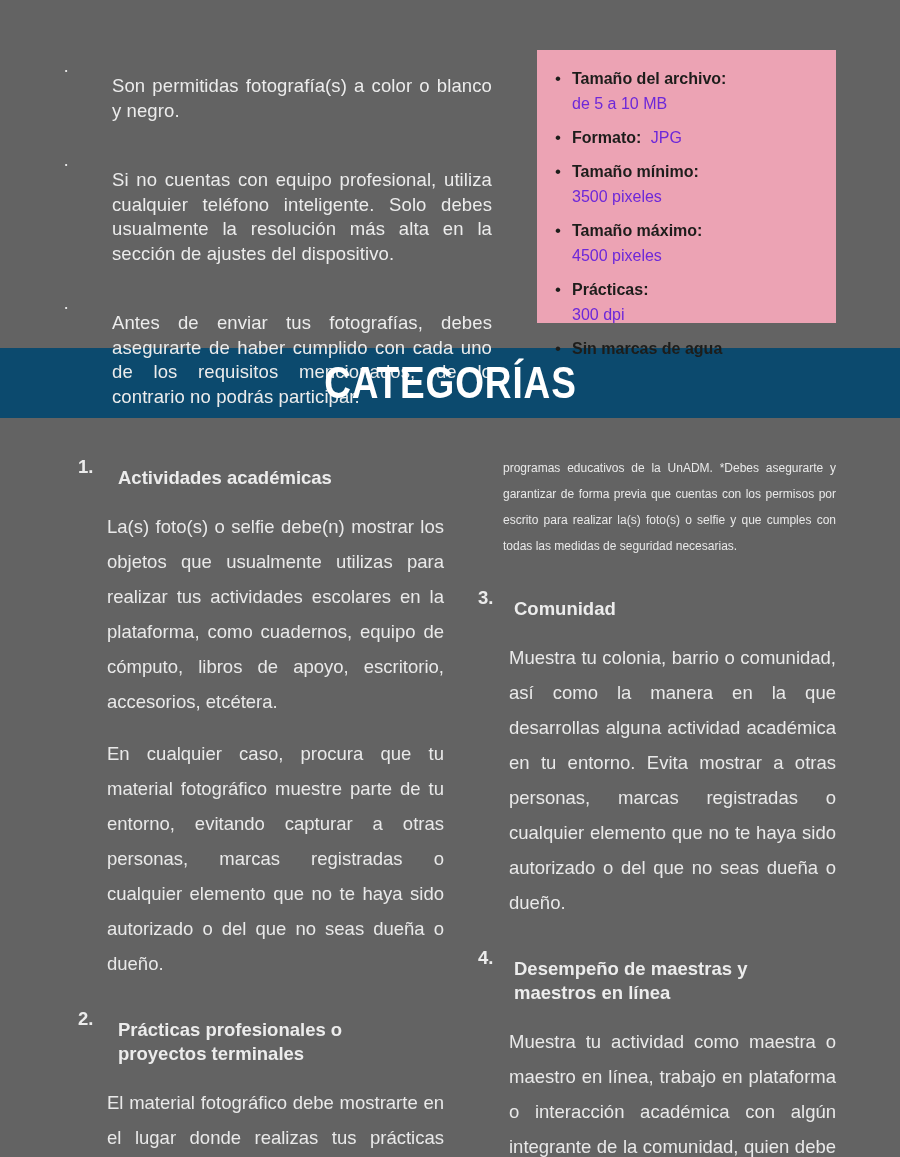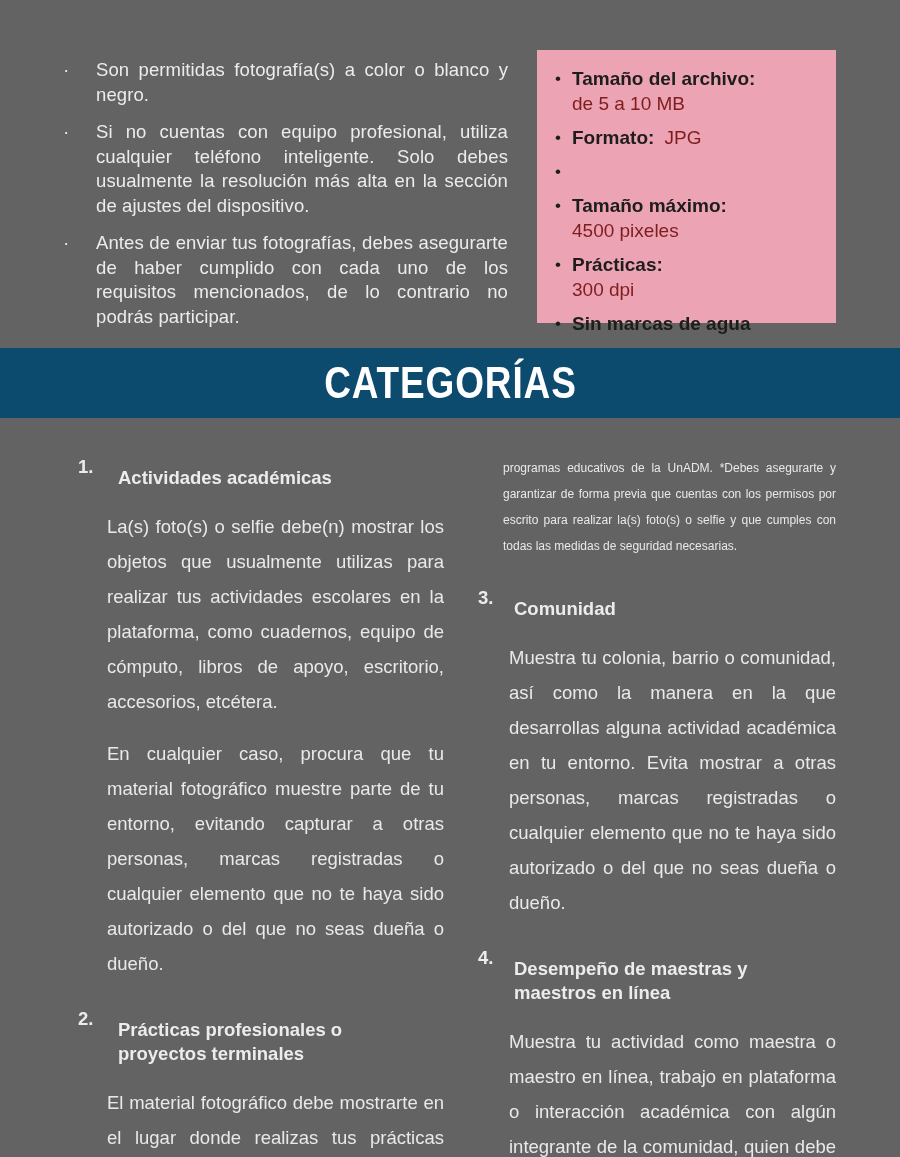--- a/index.html
+++ b/index.html
@@ -8,29 +8,29 @@
     background:#636363;
     font-family:"Liberation Sans", sans-serif;
   }
   .page{position:relative;width:900px;height:1157px;display:flex;flex-direction:column;}
 
   
   .top{height:348px;position:relative;flex:none;}
   .intro{position:absolute;left:58px;top:58px;width:450px;display:flex;flex-direction:column;gap:13px;}
   .intro-item{display:flex;}
   .intro-dot{flex:none;width:33px;padding-left:5px;color:#e6e6e6;font-size:19px;line-height:24.5px;}
-  .intro-text{margin:0;color:#ececec;font-size:18.5px;line-height:24.5px;text-align:justify;letter-spacing:0.1px;}
+  .intro-text{margin:16px;color:#ececec;font-size:18.5px;line-height:24.5px;text-align:justify;letter-spacing:0.1px;}
 
   .specs{position:absolute;left:537px;top:50px;width:299px;height:273px;background:#eca3b4;
     box-sizing:border-box;padding:16px 16px 10px 18px;}
   .spec-item{display:flex;margin-bottom:9px;}
   .spec-bullet{flex:none;width:17px;color:#1d1d1b;font-size:17px;line-height:25px;}
-  .spec-text{color:#1d1d1b;font-size:19px;line-height:25px;}
+  .spec-text{color:#1d1d1b;font-size:16px;line-height:25px;}
   .spec-label{font-weight:bold;color:#1d1d1b;}
-  .spec-value{display:block;color:#7f1d1d;}
+  .spec-value{display:block;color:#6d28d9;}
   .spec-value.inline{display:inline;margin-left:5px;text-align:center;}
 
   
   .banner{height:70px;flex:none;background:#0c4a6e;display:flex;align-items:center;justify-content:center;}
   .banner h1{margin:0;color:#ffffff;font-size:42px;font-weight:bold;letter-spacing:1px;
     transform:scale(0.88,1.04);}
 
   
   .cats{flex:1;display:flex;gap:34px;box-sizing:border-box;padding:37px 64px 0 78px;}
   .col{width:366px;flex:none;}
@@ -81,20 +81,24 @@
       </div>
       <div class="spec-item">
         <span class="spec-bullet">•</span>
         <div class="spec-text">
           <span class="spec-label">Formato:</span>
           <span class="spec-value inline">JPG</span>
         </div>
       </div>
       <div class="spec-item">
         <span class="spec-bullet">•</span>
+        <div class="spec-text">
+          <span class="spec-label">Tamaño mínimo:</span>
+          <span class="spec-value">3500 pixeles</span>
+        </div>
       </div>
       <div class="spec-item">
         <span class="spec-bullet">•</span>
         <div class="spec-text">
           <span class="spec-label">Tamaño máximo:</span>
           <span class="spec-value">4500 pixeles</span>
         </div>
       </div>
       <div class="spec-item">
         <span class="spec-bullet">•</span>

